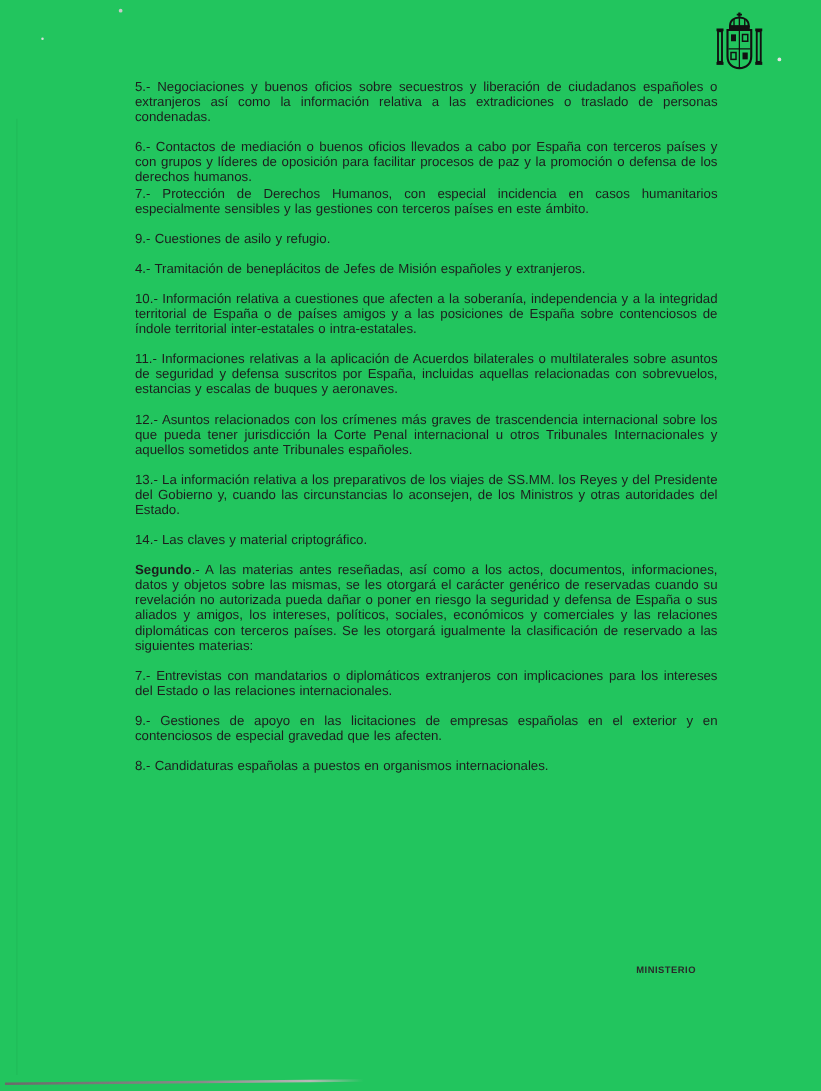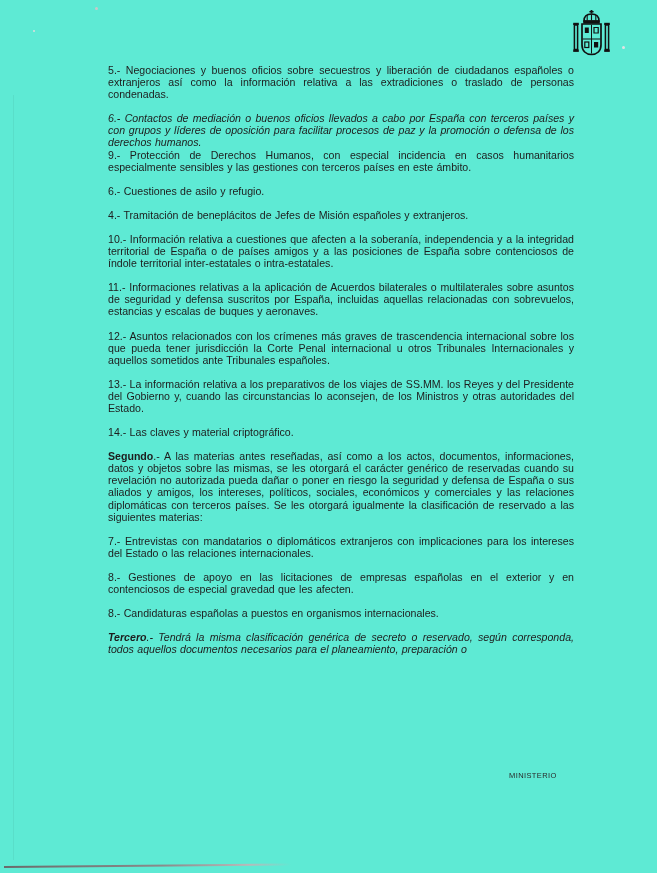--- a/index.html
+++ b/index.html
@@ -6,21 +6,21 @@
   body{
     width:657px;height:873px;
     background:#f2f2f0;
     font-family:"Liberation Sans", sans-serif;
     position:relative;
     overflow:hidden;
   }
   .page{
     position:absolute;left:0;top:0;
     width:657px;height:873px;
-    background:#5eead4;
+    background:#22c55e;
   }
   
   .scan-vline{
     position:absolute;left:13px;top:95px;
     width:1px;height:765px;
     background:rgba(0,0,0,0.05);
   }
   .speck{position:absolute;border-radius:50%;}
   .speck-a{left:95px;top:7px;width:3px;height:3px;background:#c9c9c9;}
   .speck-b{left:33px;top:30px;width:2px;height:2px;background:#dedede;}
@@ -43,26 +43,26 @@
     width:466px;
     color:#1d1d1d;
     font-size:10.6px;
     line-height:12.1px;
     text-align:justify;
   }
   .content p{
     margin:0 0 12px 0;
     word-spacing:0.4px;
   }
-  .content p.no-gap{margin-bottom:0;font-style:italic;}
+  .content p.no-gap{margin-bottom:0;}
   .content b{font-weight:bold;}
   .footer-label{
     position:absolute;left:509px;top:771px;
     font-size:7.5px;
-    font-weight:normal;
+    font-weight:bold;
     letter-spacing:0.4px;
     color:#2a2a2a;
   }
 </style>
 </head>
 <body>
 
 <div class="page">
 
   <svg class="emblem" viewBox="0 0 41 49" xmlns="http://www.w3.org/2000/svg">
@@ -89,33 +89,32 @@
 
     <rect x="13.8" y="18.5" width="4" height="5.5" fill="#111"></rect>
     <path d="M23 18.5 h4.2 v5.5 h-4.2 z" fill="none" stroke="#111" stroke-width="1.2"></path>
     <rect x="13.8" y="33" width="4" height="5.5" fill="none" stroke="#111" stroke-width="1.2"></rect>
     <rect x="23" y="33" width="4.2" height="5.5" fill="#111"></rect>
   </svg>
 
   <div class="content" id="content-col">
       <p>5.- Negociaciones y buenos oficios sobre secuestros y liberación de ciudadanos españoles o extranjeros así como la información relativa a las extradiciones o traslado de personas condenadas.</p>
       <p class="no-gap">6.- Contactos de mediación o buenos oficios llevados a cabo por España con terceros países y con grupos y líderes de oposición para facilitar procesos de paz y la promoción o defensa de los derechos humanos.</p>
-      <p>9.- Protección de Derechos Humanos, con especial incidencia en casos humanitarios especialmente sensibles y las gestiones con terceros países en este ámbito.</p>
-      <p>6.- Cuestiones de asilo y refugio.</p>
+      <p>7.- Protección de Derechos Humanos, con especial incidencia en casos humanitarios especialmente sensibles y las gestiones con terceros países en este ámbito.</p>
+      <p>9.- Cuestiones de asilo y refugio.</p>
       <p>4.- Tramitación de beneplácitos de Jefes de Misión españoles y extranjeros.</p>
       <p>10.- Información relativa a cuestiones que afecten a la soberanía, independencia y a la integridad territorial de España o de países amigos y a las posiciones de España sobre contenciosos de índole territorial inter-estatales o intra-estatales.</p>
       <p>11.- Informaciones relativas a la aplicación de Acuerdos bilaterales o multilaterales sobre asuntos de seguridad y defensa suscritos por España, incluidas aquellas relacionadas con sobrevuelos, estancias y escalas de buques y aeronaves.</p>
       <p>12.- Asuntos relacionados con los crímenes más graves de trascendencia internacional sobre los que pueda tener jurisdicción la Corte Penal internacional u otros Tribunales Internacionales y aquellos sometidos ante Tribunales españoles.</p>
       <p>13.- La información relativa a los preparativos de los viajes de SS.MM. los Reyes y del Presidente del Gobierno y, cuando las circunstancias lo aconsejen, de los Ministros y otras autoridades del Estado.</p>
       <p>14.- Las claves y material criptográfico.</p>
       <p><b>Segundo</b><span>.- A las materias antes reseñadas, así como a los actos, documentos, informaciones, datos y objetos sobre las mismas, se les otorgará el carácter genérico de reservadas cuando su revelación no autorizada pueda dañar o poner en riesgo la seguridad y defensa de España o sus aliados y amigos, los intereses, políticos, sociales, económicos y comerciales y las relaciones diplomáticas con terceros países. Se les otorgará igualmente la clasificación de reservado a las siguientes materias:</span></p>
       <p>7.- Entrevistas con mandatarios o diplomáticos extranjeros con implicaciones para los intereses del Estado o las relaciones internacionales.</p>
-      <p>8.- Gestiones de apoyo en las licitaciones de empresas españolas en el exterior y en contenciosos de especial gravedad que les afecten.</p>
+      <p>9.- Gestiones de apoyo en las licitaciones de empresas españolas en el exterior y en contenciosos de especial gravedad que les afecten.</p>
       <p>8.- Candidaturas españolas a puestos en organismos internacionales.</p>
-      <p class="no-gap"><b>Tercero</b><span>.- Tendrá la misma clasificación genérica de secreto o reservado, según corresponda, todos aquellos documentos necesarios para el planeamiento, preparación o</span></p>
     </div>
 
   <div class="footer-label">MINISTERIO</div>
 
   <div class="scan-vline"></div>
   <div class="speck speck-a"></div>
   <div class="speck speck-b"></div>
   <div class="speck speck-c"></div>
   <div class="scan-bottom-line"></div>
 

